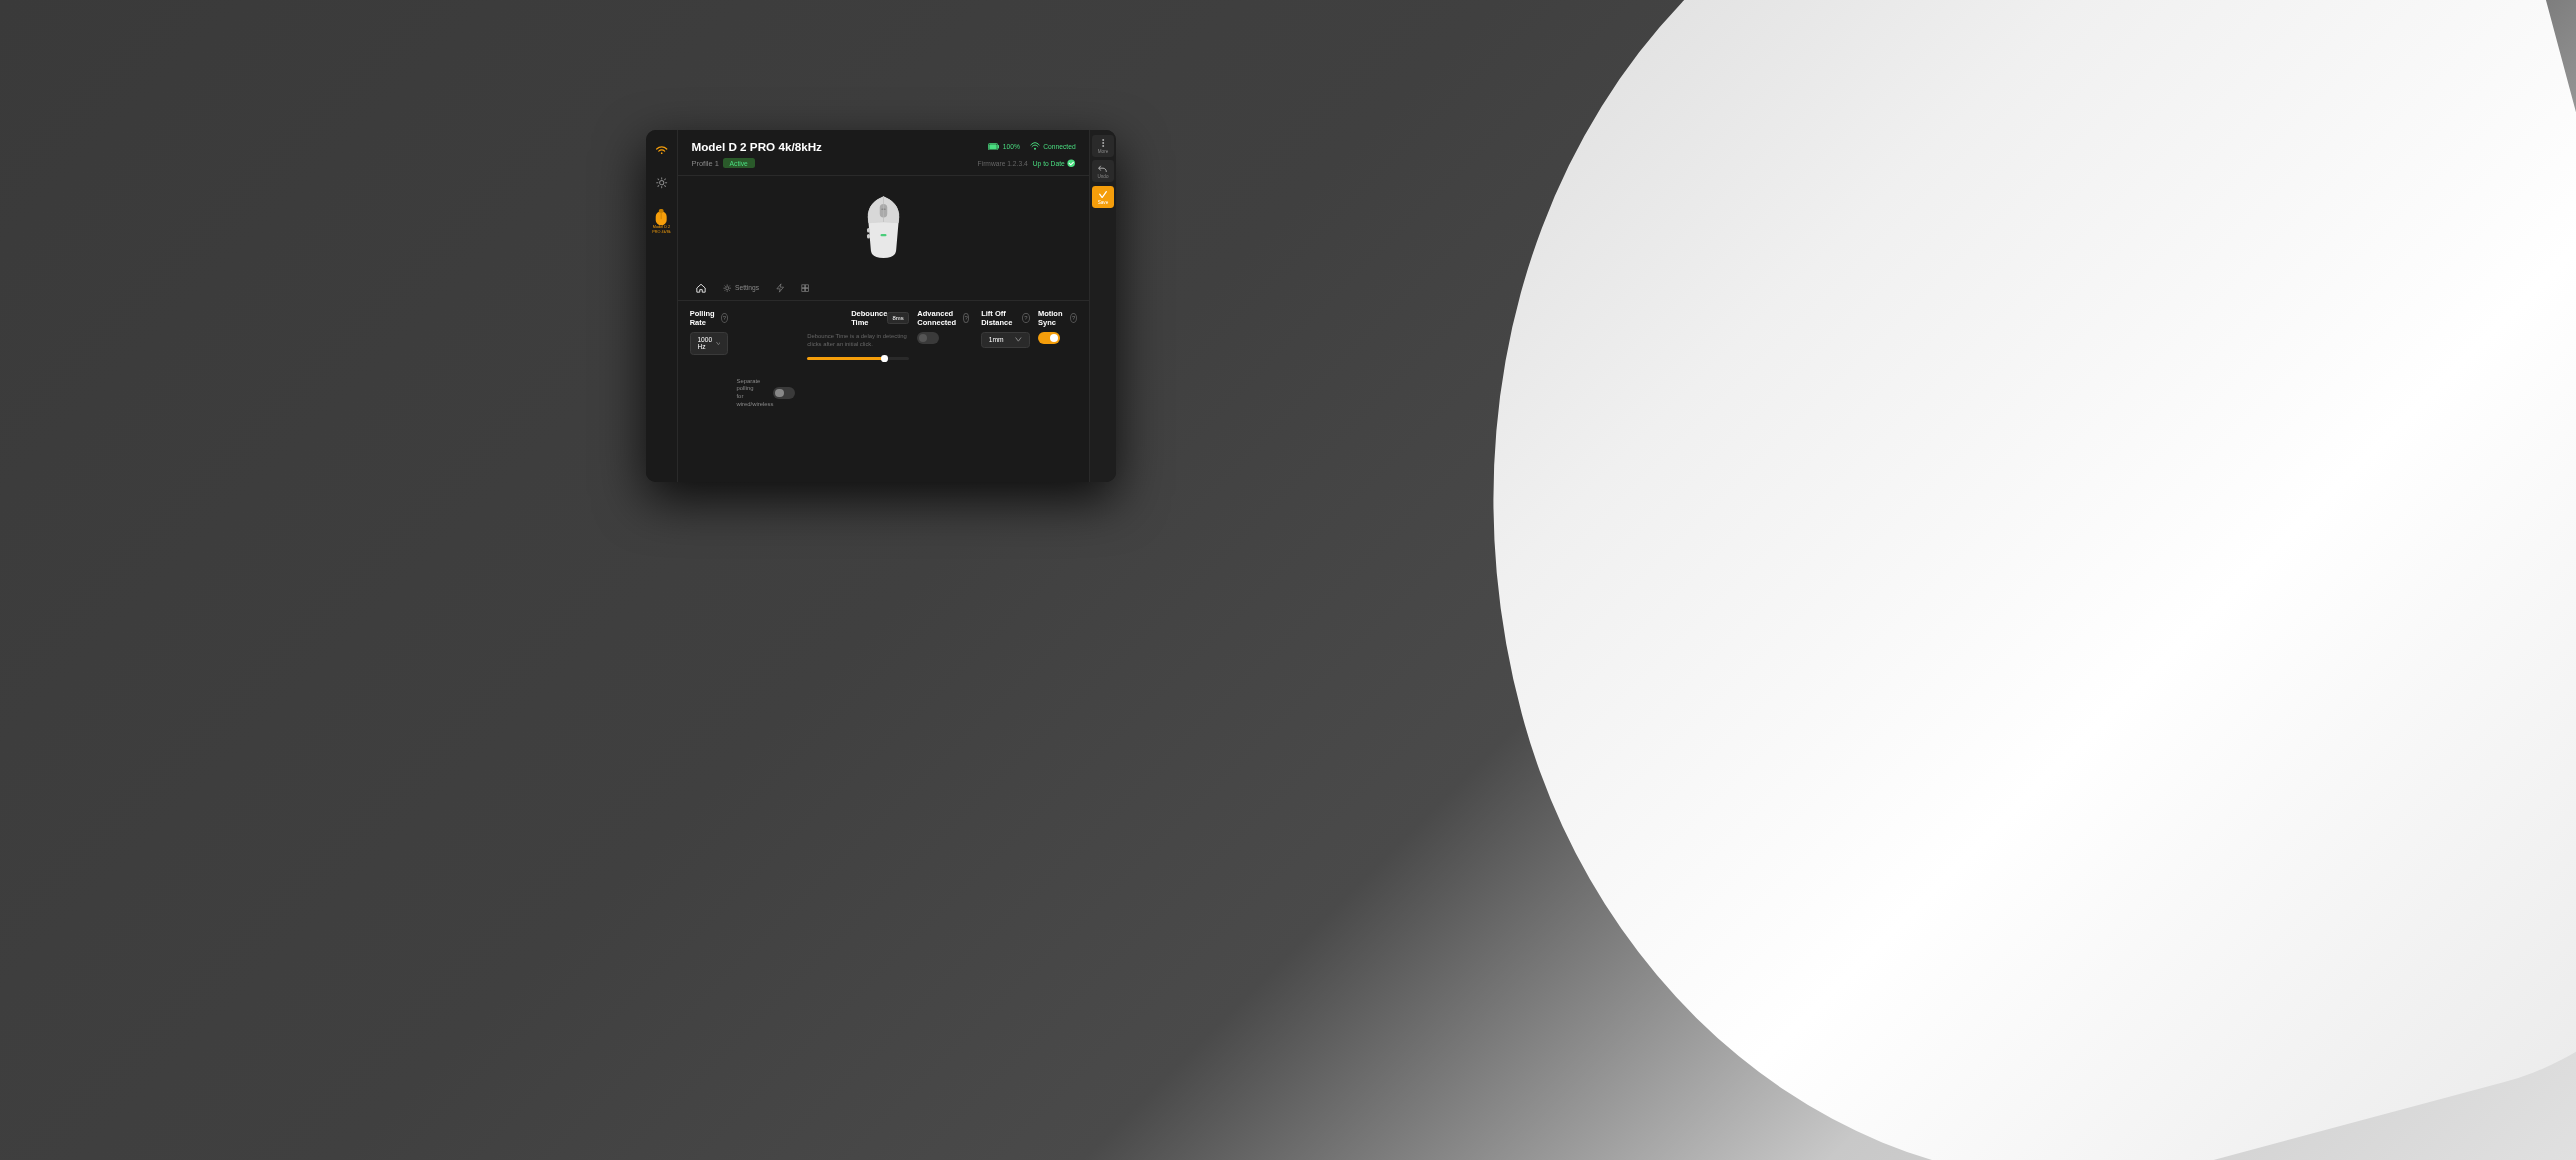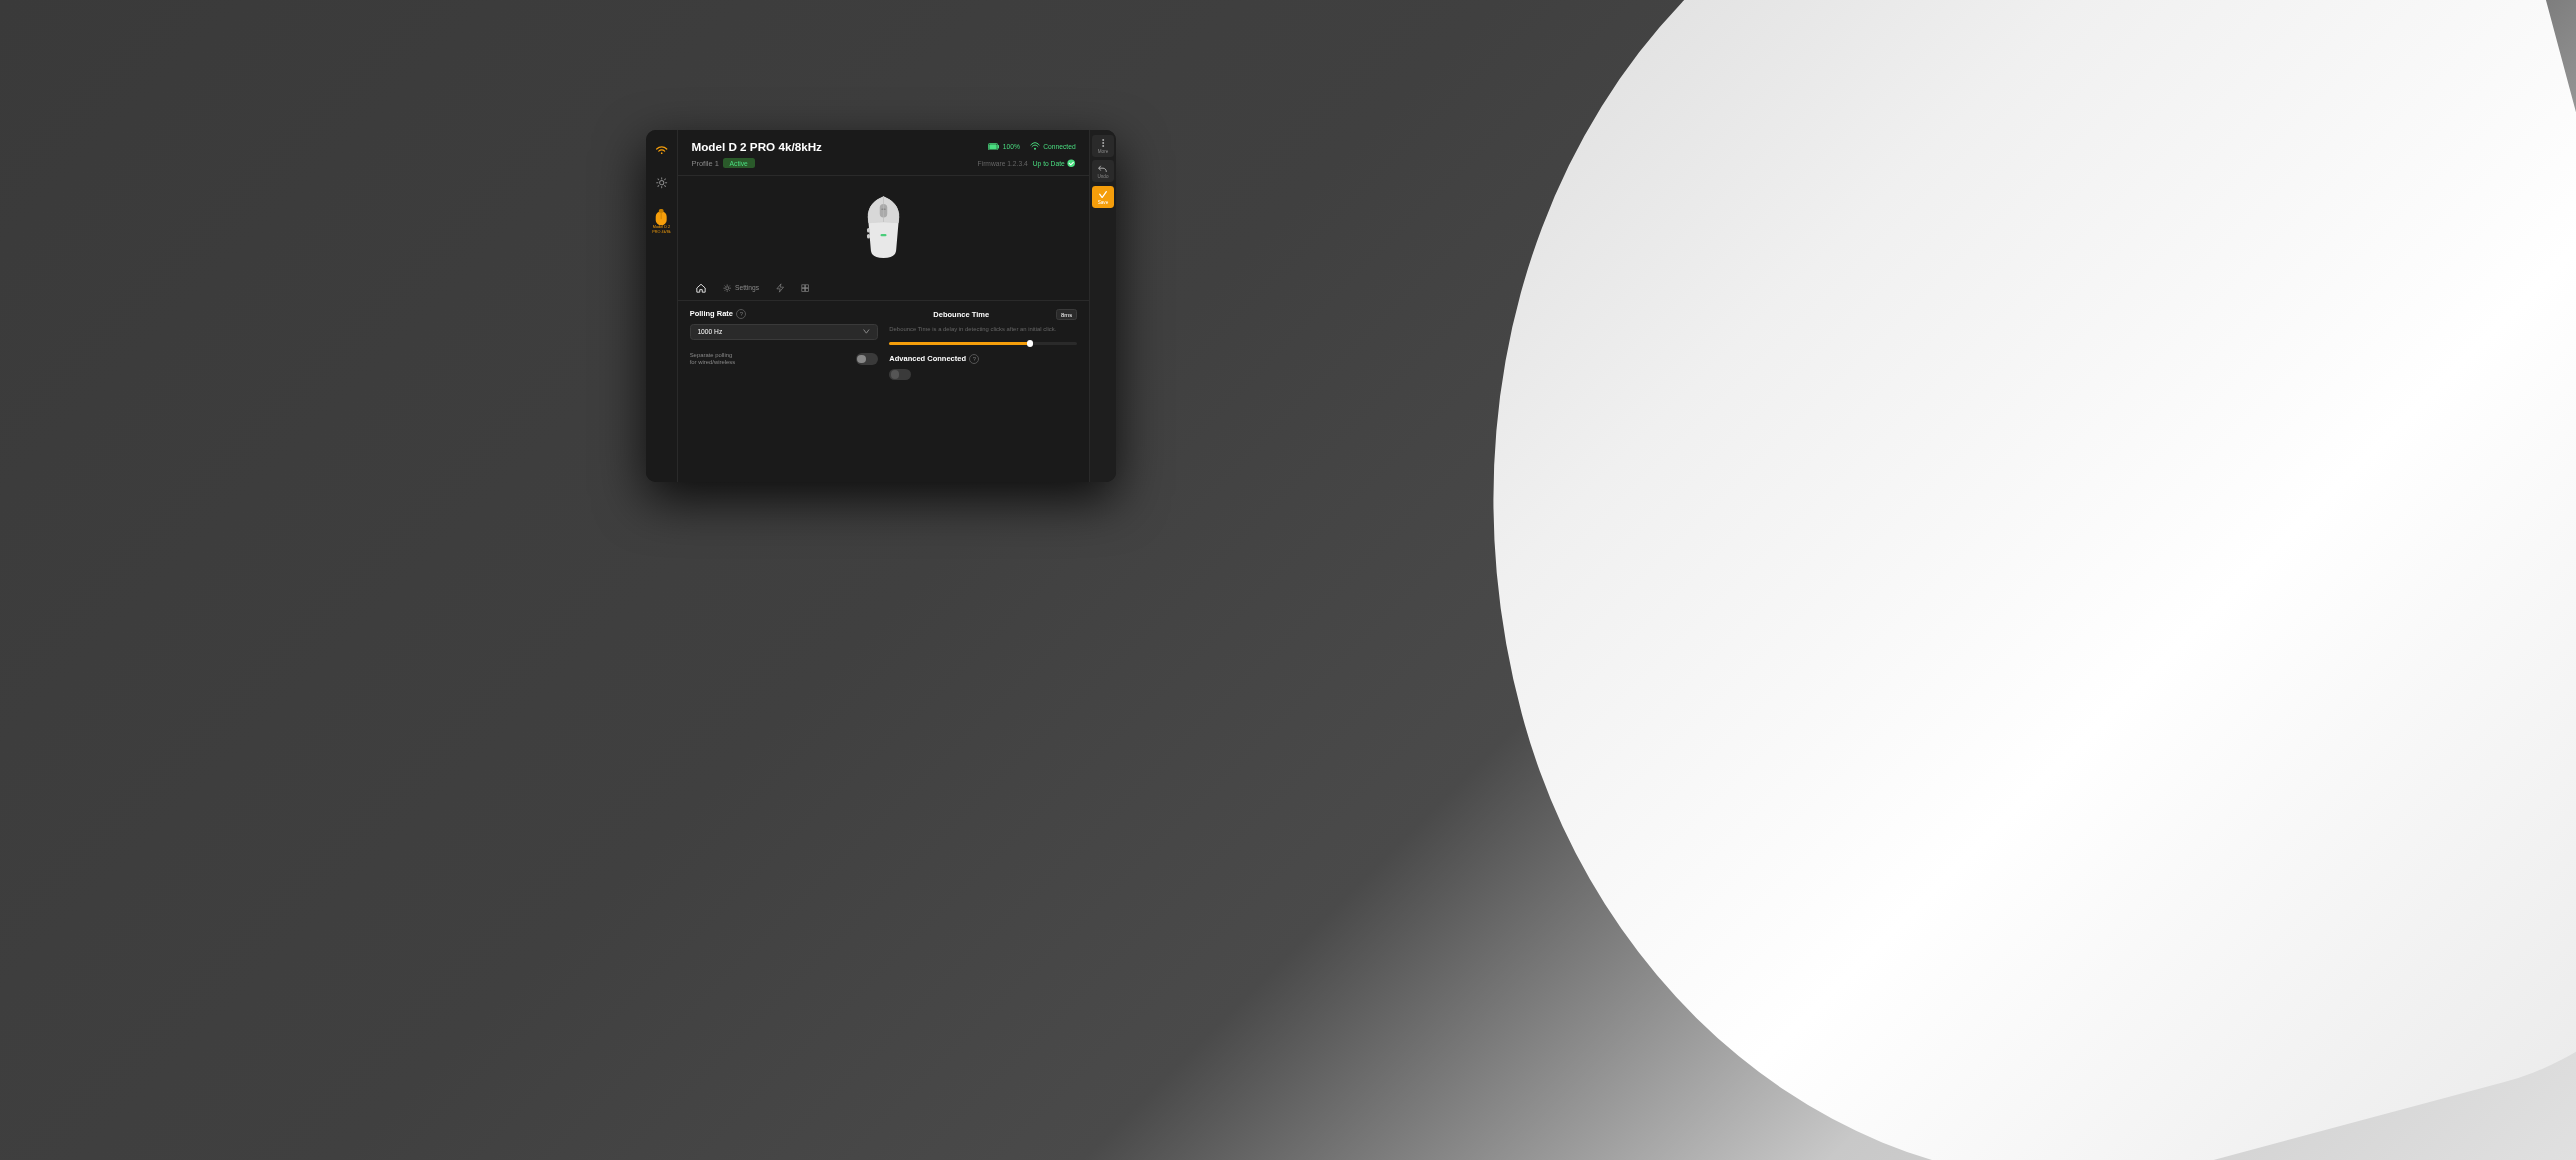--- a/index.html
+++ b/index.html
@@ -235,21 +235,21 @@
       flex: 1;
       padding: 8.4px 11.7px;
       display: flex;
       gap: 11.7px;
       overflow: hidden;
     }
 
     .settings-column {
       flex: 1;
       display: flex;
-      flex-direction: column;
+      flex-direction: row;
       gap: 8.4px;
     }
 
     .setting-section {
       display: flex;
       flex-direction: column;
       gap: 5px;
     }
 
     .setting-header {
@@ -636,20 +636,44 @@
           <div class="setting-header">
             <span class="setting-title">Advanced Connected</span>
             <div class="help-icon">?</div>
           </div>
           <div class="toggle-small">
             <div class="toggle-small-thumb"></div>
           </div>
         </div>
       </div>
 
+      <div class="settings-column">
+        <div class="setting-section">
+          <div class="setting-header">
+            <span class="setting-title">Lift Off Distance</span>
+            <div class="help-icon">?</div>
+          </div>
+          <div class="dropdown">
+            <span class="dropdown-value">1mm</span>
+            <svg width="6.7" height="5" viewBox="0 0 8 6">
+              <path d="M1 1l3 4 3-4" stroke="#888" stroke-width="1.2" stroke-linecap="round" fill="none"></path>
+            </svg>
+          </div>
+        </div>
+
+        <div class="setting-section">
+          <div class="setting-header">
+            <span class="setting-title">Motion Sync</span>
+            <div class="help-icon">?</div>
+          </div>
+          <div class="toggle on">
+            <div class="toggle-thumb"></div>
+          </div>
+        </div>
+      </div>
 
     </div>
   </div>
 
   <div class="action-buttons">
 
     <div class="action-btn">
       <div class="action-btn-icon">
         <svg width="8.4" height="10" viewBox="0 0 10 12">
           <circle cx="5" cy="2.5" r="1.2" fill="#aaa"></circle>

